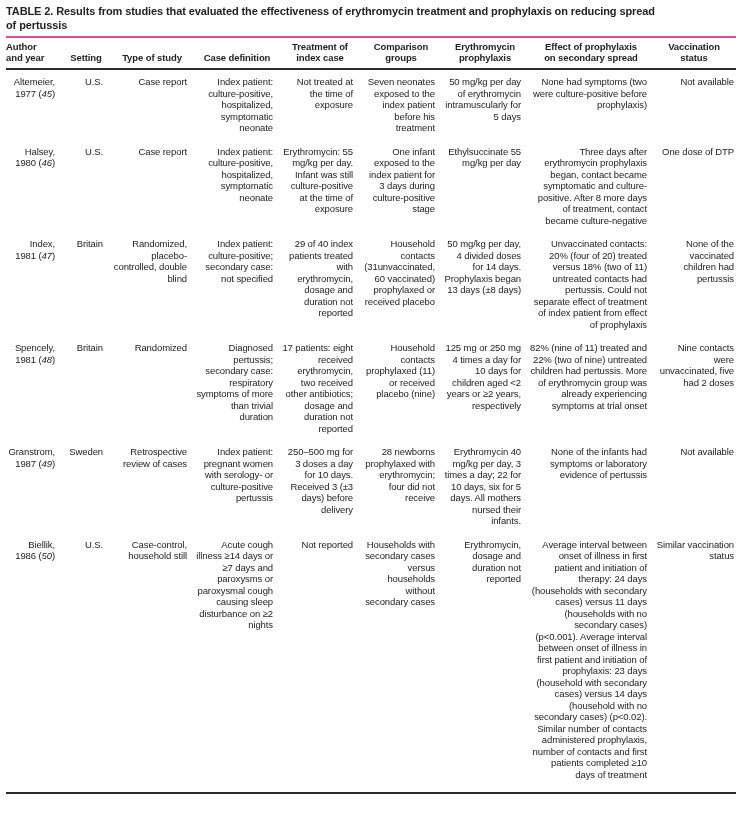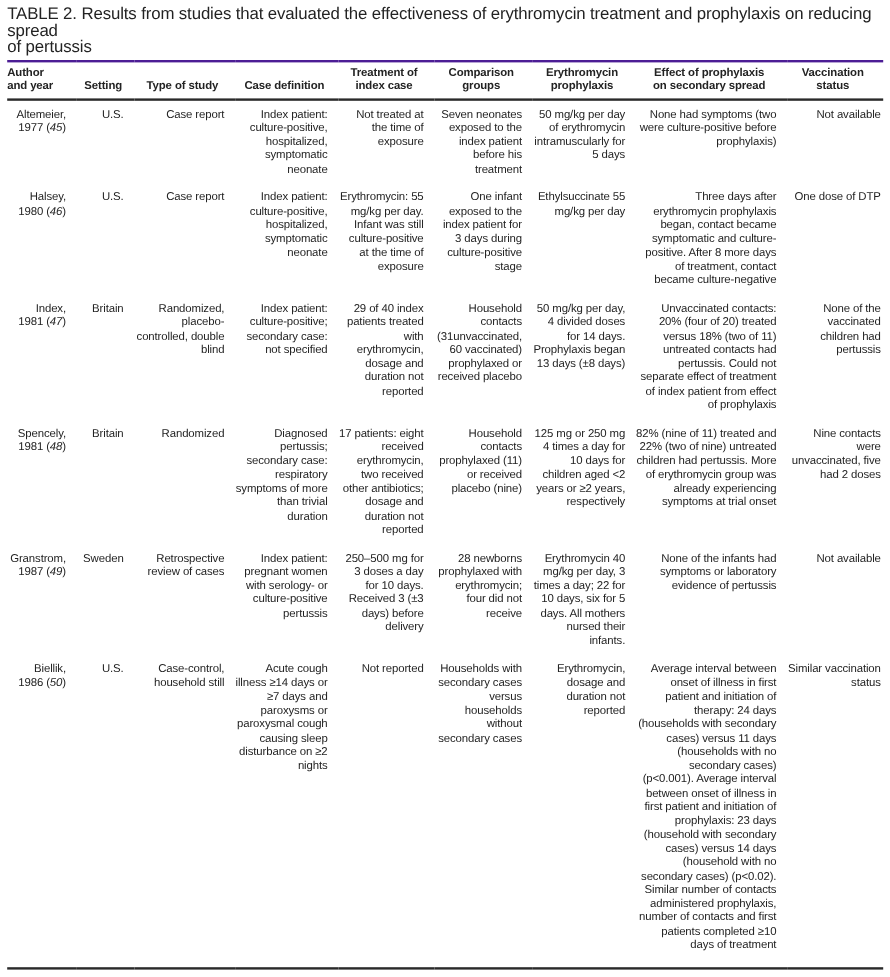--- a/index.html
+++ b/index.html
@@ -4,32 +4,32 @@
 <style>
   html, body { margin: 0; padding: 0; background: #ffffff; }
   body {
     width: 742px;
     font-family: "Liberation Sans", sans-serif;
     color: #232323;
     -webkit-font-smoothing: antialiased;
   }
   .page { padding: 5px 6px 10px 6px; }
   .table-title {
-    font-weight: normal;
-    font-size: 14px;
+    font-weight: bold;
+    font-size: 11px;
     line-height: 13.5px;
     white-space: pre-line;
     letter-spacing: -0.1px;
   }
   table.results {
     width: 730px;
     border-collapse: collapse;
     table-layout: fixed;
     margin-top: 4px;
-    border-top: 2px solid #4c1d95;
+    border-top: 2px solid #ec4899;
     border-bottom: 2px solid #2a2a2a;
   }
   table.results th {
     font-weight: bold;
     font-size: 9.5px;
     line-height: 11px;
     vertical-align: bottom;
     text-align: center;
     padding: 3px 4px 5px 0;
     border-bottom: 2px solid #2a2a2a;

